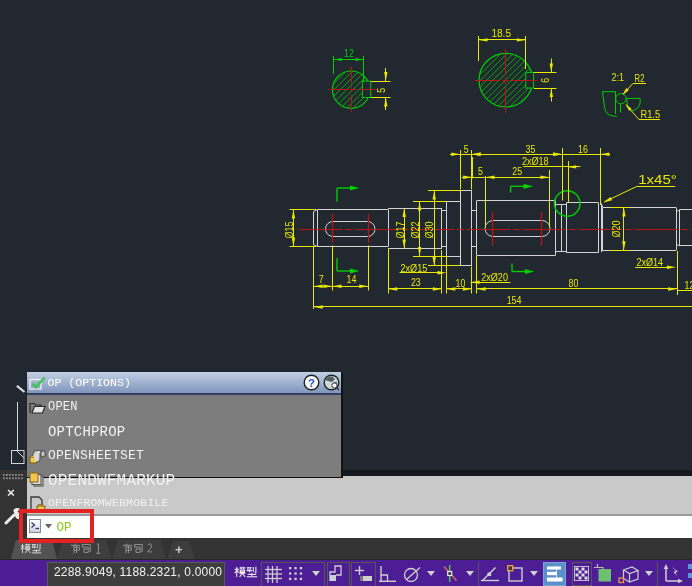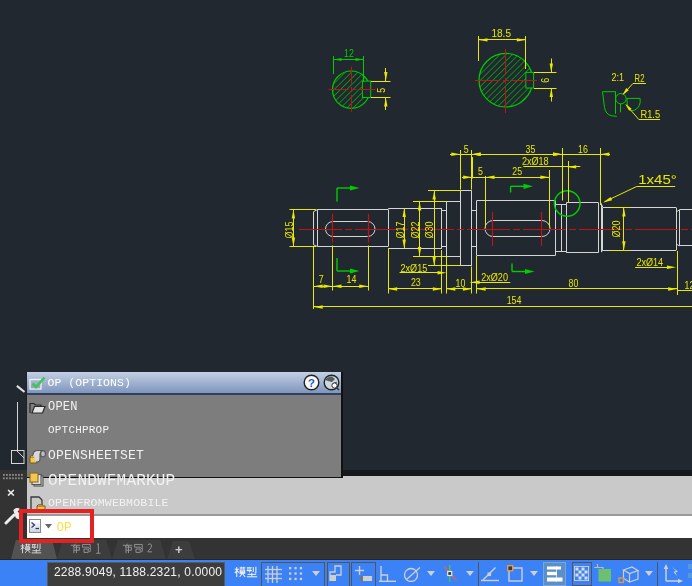--- a/index.html
+++ b/index.html
@@ -243,21 +243,21 @@
     <svg width="10" height="11" viewBox="0 0 10 11">
       <path d="M1.5,2.5 L4.5,5 L1.5,7.5" stroke="#333a66" stroke-width="1.3" fill="none"></path>
       <line x1="5.5" y1="8.5" x2="9" y2="8.5" stroke="#333a66" stroke-width="1.3"></line>
     </svg>
   </div>
 <div class="abs" style="left:45.3px;top:524.3px">
     <svg width="8" height="5">
       <polygon points="0,0 7,0 3.5,4.5" fill="#666"></polygon>
     </svg>
   </div>
-<div class="abs mono" style="left:56.5px;top:520.5px;font-size:12.5px;color:#fde047">OP</div>
+<div class="abs mono" style="left:56.5px;top:520.5px;font-size:12.5px;color:#84cc16">OP</div>
 
 <div class="abs" style="left:26px;top:372px;width:317px;height:106px;background:#7d7d7d;border-right:2px solid #111;border-left:1px solid #222;border-bottom:1px solid #111">
   <div class="abs" style="left:0;top:0;width:100%;height:22.5px;background:linear-gradient(#c3d0e4,#7f95bc);border-bottom:2px solid #333f5e">
     <svg class="abs" style="left:2px;top:3px" width="20" height="16" viewBox="0 0 20 16">
       <rect x="1" y="4.5" width="11" height="9.5" fill="none" stroke="#f2f2f2" stroke-width="1.3"></rect>
       <path d="M3.5,8.5 L7,12 L15.5,2.5" stroke="#44c455" stroke-width="2.6" fill="none"></path>
     </svg>
     <div class="abs mono" style="left:20.5px;top:3.5px;font-size:11.5px;color:#ffffff;letter-spacing:0.05px">OP (OPTIONS)</div>
     <svg class="abs" style="left:276px;top:2px" width="17" height="17" viewBox="0 0 17 17">
       <circle cx="8.5" cy="8.5" r="7.3" fill="#f8f8f8" stroke="#222222" stroke-width="1.4"></circle>
@@ -271,21 +271,21 @@
       <line x1="13.4" y1="13.4" x2="16" y2="16" stroke="#333" stroke-width="1.4"></line>
     </svg>
   </div>
 <div class="abs" style="left:2px;top:28.7px">
       <svg width="17" height="14" viewBox="0 0 17 14">
         <path d="M1,12 L1,2.5 L5,2.5 L6.5,4 L12,4 L12,5.5" fill="none" stroke="#2b2b2b" stroke-width="1.2"></path>
         <path d="M3,12 L5.5,5.5 L16,5.5 L13.5,12 Z" fill="#e6e6e6" stroke="#2b2b2b" stroke-width="1.2"></path>
       </svg>
     </div>
 <div class="abs mono" style="left:21px;top:28.2px;font-size:12px;color:#f2f2f2;letter-spacing:0.2px">OPEN</div>
-<div class="abs mono" style="left:21px;top:52.1px;font-size:11px;color:#f2f2f2;letter-spacing:0.2px">OPTCHPROP</div>
+<div class="abs mono" style="left:21px;top:52.1px;font-size:14px;color:#f2f2f2;letter-spacing:0.2px">OPTCHPROP</div>
 <div class="abs" style="left:2px;top:76.5px">
       <svg width="18" height="15" viewBox="0 0 18 15">
         <path d="M1,8 h7 v6 h-7 z" fill="#f3c64e" stroke="#7a5a1a" stroke-width="1"></path>
         <path d="M1,8 l1.5,-1.5 h5 L8,8" fill="#e0a92c" stroke="#7a5a1a" stroke-width="1"></path>
         <path d="M4,6 Q4,2 8,1.5 L14,1.5 Q11,2.5 11,6 L11,10 Q11,12.5 8.5,13 L7,13" fill="#d8d8d8" stroke="#555" stroke-width="1.1"></path>
         <path d="M14,1.5 Q16.5,2 16.5,5 Q16.5,7.5 14,8 Q11.5,7.5 11.5,5 Q11.5,2 14,1.5" fill="#bbb" stroke="#555" stroke-width="1.1"></path>
       </svg>
     </div>
 <div class="abs mono" style="left:21px;top:76.0px;font-size:13px;color:#f2f2f2;letter-spacing:0.2px">OPENSHEETSET</div>
 <div class="abs" style="left:2px;top:100.4px">
@@ -390,21 +390,21 @@
         <path d="M1.2,1.2 V4.6" stroke="#9a9a9a" stroke-width="1.05" fill="none"></path>
         <path d="M1.2,4.4 H8.2 L9.6,6.6" stroke="#9a9a9a" stroke-width="1.05" fill="none"></path>
         <path d="M10.4,4.4 V9.6 L9.2,9.9" stroke="#9a9a9a" stroke-width="1.05" fill="none"></path>
         <path d="M3,6.6 H8 V10.6 H3 Z" stroke="#9a9a9a" stroke-width="1.05" fill="none"></path>
       </svg><svg width="11" height="11" viewBox="-0.5 -0.5 13 13" style="display:inline-block;vertical-align:top">
         <path d="M4,2 Q5,0.2 6.8,0.6 Q8.6,1 8.4,3 Q8.2,4.6 6.4,6.8 L4,9.6 L4,10 L9,10" stroke="#9a9a9a" stroke-width="1.05" fill="none"></path>
       </svg></div>
     <div class="abs" style="left:175px;top:4px;color:#cccccc;font-size:13px;font-weight:bold">+</div>
 </div>
 
-<div class="abs" style="left:0;top:559px;width:692px;height:27px;background:#3b82f6;border-top:1px solid #262626">
+<div class="abs" style="left:0;top:559px;width:692px;height:27px;background:#4c1d95;border-top:1px solid #262626">
   <div class="abs" style="left:47px;top:2px;width:178px;height:25px;background:#3d3d3d;border:1px solid #5a5a5a"></div>
   <div class="abs" style="left:54px;top:5px;color:#f2f2f2;font-size:12px;letter-spacing:0.2px">2288.9049, 1188.2321, 0.0000</div>
   <div class="abs" style="left:234px;top:6px"><svg width="12" height="12" viewBox="-0.5 -0.5 13 13" style="display:inline-block;vertical-align:top">
         <path d="M2.5,0.5 V11.5" stroke="#f0f0f0" stroke-width="1.15" fill="none"></path>
         <path d="M0.2,3 H5" stroke="#f0f0f0" stroke-width="1.15" fill="none"></path>
         <path d="M2.6,4.2 L0.4,7.2" stroke="#f0f0f0" stroke-width="1.15" fill="none"></path>
         <path d="M2.6,4.2 L4.8,6.6" stroke="#f0f0f0" stroke-width="1.15" fill="none"></path>
         <path d="M5.6,1.6 H11.8" stroke="#f0f0f0" stroke-width="1.15" fill="none"></path>
         <path d="M7.2,0.4 V3" stroke="#f0f0f0" stroke-width="1.15" fill="none"></path>
         <path d="M10,0.4 V3" stroke="#f0f0f0" stroke-width="1.15" fill="none"></path>

